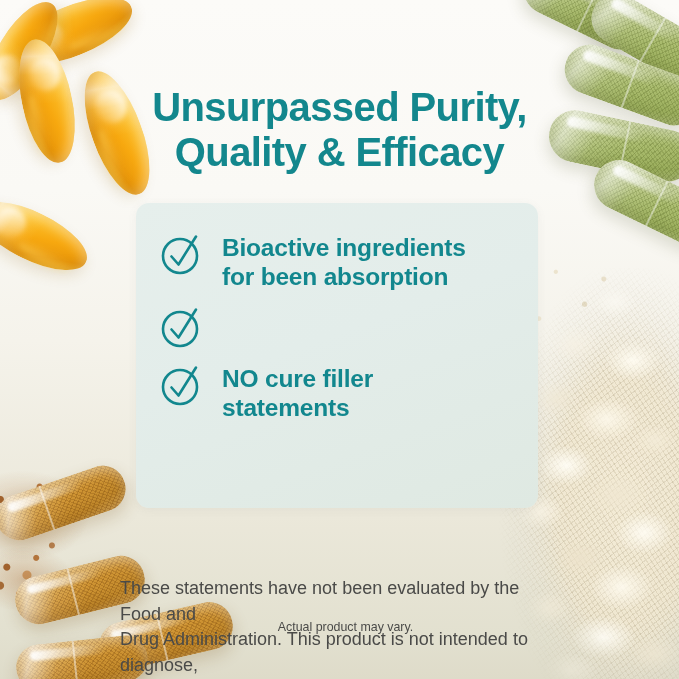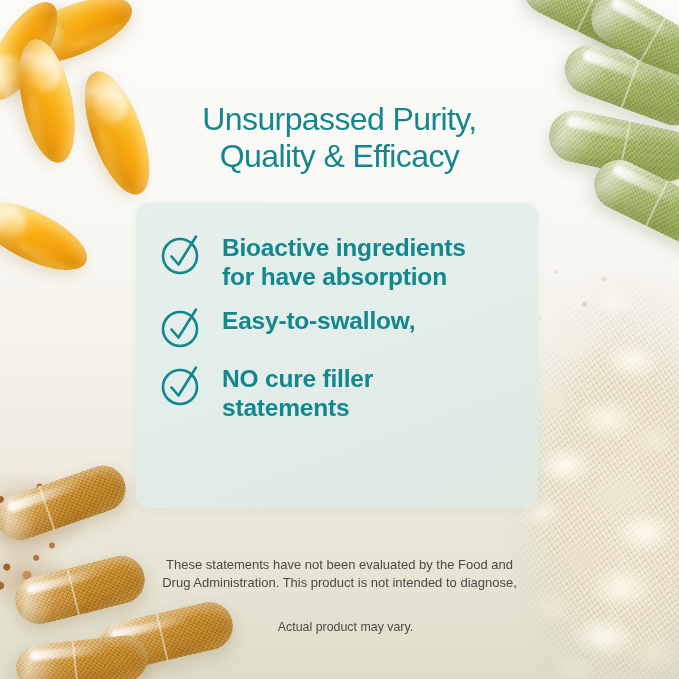--- a/index.html
+++ b/index.html
@@ -204,25 +204,25 @@
       radial-gradient(circle at 44% 22%, rgba(232,221,194,.75) 0 1.6px, rgba(255,255,255,0) 2.6px),
       radial-gradient(circle at 68% 58%, rgba(220,208,178,.7) 0 2.2px, rgba(255,255,255,0) 3.2px),
       radial-gradient(circle at 30% 74%, rgba(234,224,198,.7) 0 1.8px, rgba(255,255,255,0) 2.8px),
       radial-gradient(circle at 84% 30%, rgba(226,214,186,.7) 0 2px, rgba(255,255,255,0) 3px);
   }
 
   
   #content{position:absolute;inset:0;}
 
   #heading{
-    position:absolute;left:0;right:0;top:80px;
+    position:absolute;left:0;right:0;top:58px;
     text-align:center;
     color:#13878d;
-    font-size:32px;
-    font-weight:normal;
+    font-size:40px;
+    font-weight:bold;
     line-height:1.14;
     letter-spacing:-.6px;
     padding:0 120px;
   }
   #heading .l2{display:block;text-align:center;}
 
   #card{
     position:absolute;
     left:136px;top:203px;width:402px;height:305px;
     background:linear-gradient(160deg,#e6efec 0%,#e3edea 45%,#dfe9e2 100%);
@@ -244,24 +244,24 @@
     color:#12878e;
     font-size:24.5px;
     font-weight:bold;
     line-height:1.2;
     letter-spacing:-.2px;
     padding-top:2px;
   }
   .benefit-text span{display:block;}
 
   #disclaimer{
-    position:absolute;left:120px;right:120px;top:556px;
-    text-align:center;
+    position:absolute;left:120px;right:120px;top:576px;
+    text-align:left;
     color:#4a4a48;
-    font-size:13px;
+    font-size:18px;
     line-height:1.42;
   }
   #disclaimer .line{display:block;}
   #vary{
     position:absolute;left:12px;right:0;top:620px;
     text-align:center;
     color:#4a4a48;
     font-size:12.4px;
   }
 </style>
@@ -337,33 +337,32 @@
 
         <div class="benefit">
           <span class="check-icon">
             <svg width="44" height="44" viewBox="0 0 44 44" fill="none" overflow="visible">
               <circle cx="20" cy="23" r="17" stroke="#12878e" stroke-width="2.6" fill="none"></circle>
               <path d="M11.5 23.5 L18.5 31.5 L36 3.5" stroke="#12878e" stroke-width="2.6" stroke-linecap="round" stroke-linejoin="round" fill="none"></path>
             </svg>
           </span>
           <div class="benefit-text">
             <span>Bioactive ingredients</span>
-            <span>for have absorption</span>
+            <span>for been absorption</span>
           </div>
         </div>
 
         <div class="benefit">
           <span class="check-icon">
             <svg width="44" height="44" viewBox="0 0 44 44" fill="none" overflow="visible">
               <circle cx="20" cy="23" r="17" stroke="#12878e" stroke-width="2.6" fill="none"></circle>
               <path d="M11.5 23.5 L18.5 31.5 L36 3.5" stroke="#12878e" stroke-width="2.6" stroke-linecap="round" stroke-linejoin="round" fill="none"></path>
             </svg>
           </span>
           <div class="benefit-text">
-            <span>Easy-to-swallow,</span>
           </div>
         </div>
 
         <div class="benefit">
           <span class="check-icon">
             <svg width="44" height="44" viewBox="0 0 44 44" fill="none" overflow="visible">
               <circle cx="20" cy="23" r="17" stroke="#12878e" stroke-width="2.6" fill="none"></circle>
               <path d="M11.5 23.5 L18.5 31.5 L36 3.5" stroke="#12878e" stroke-width="2.6" stroke-linecap="round" stroke-linejoin="round" fill="none"></path>
             </svg>
           </span>

